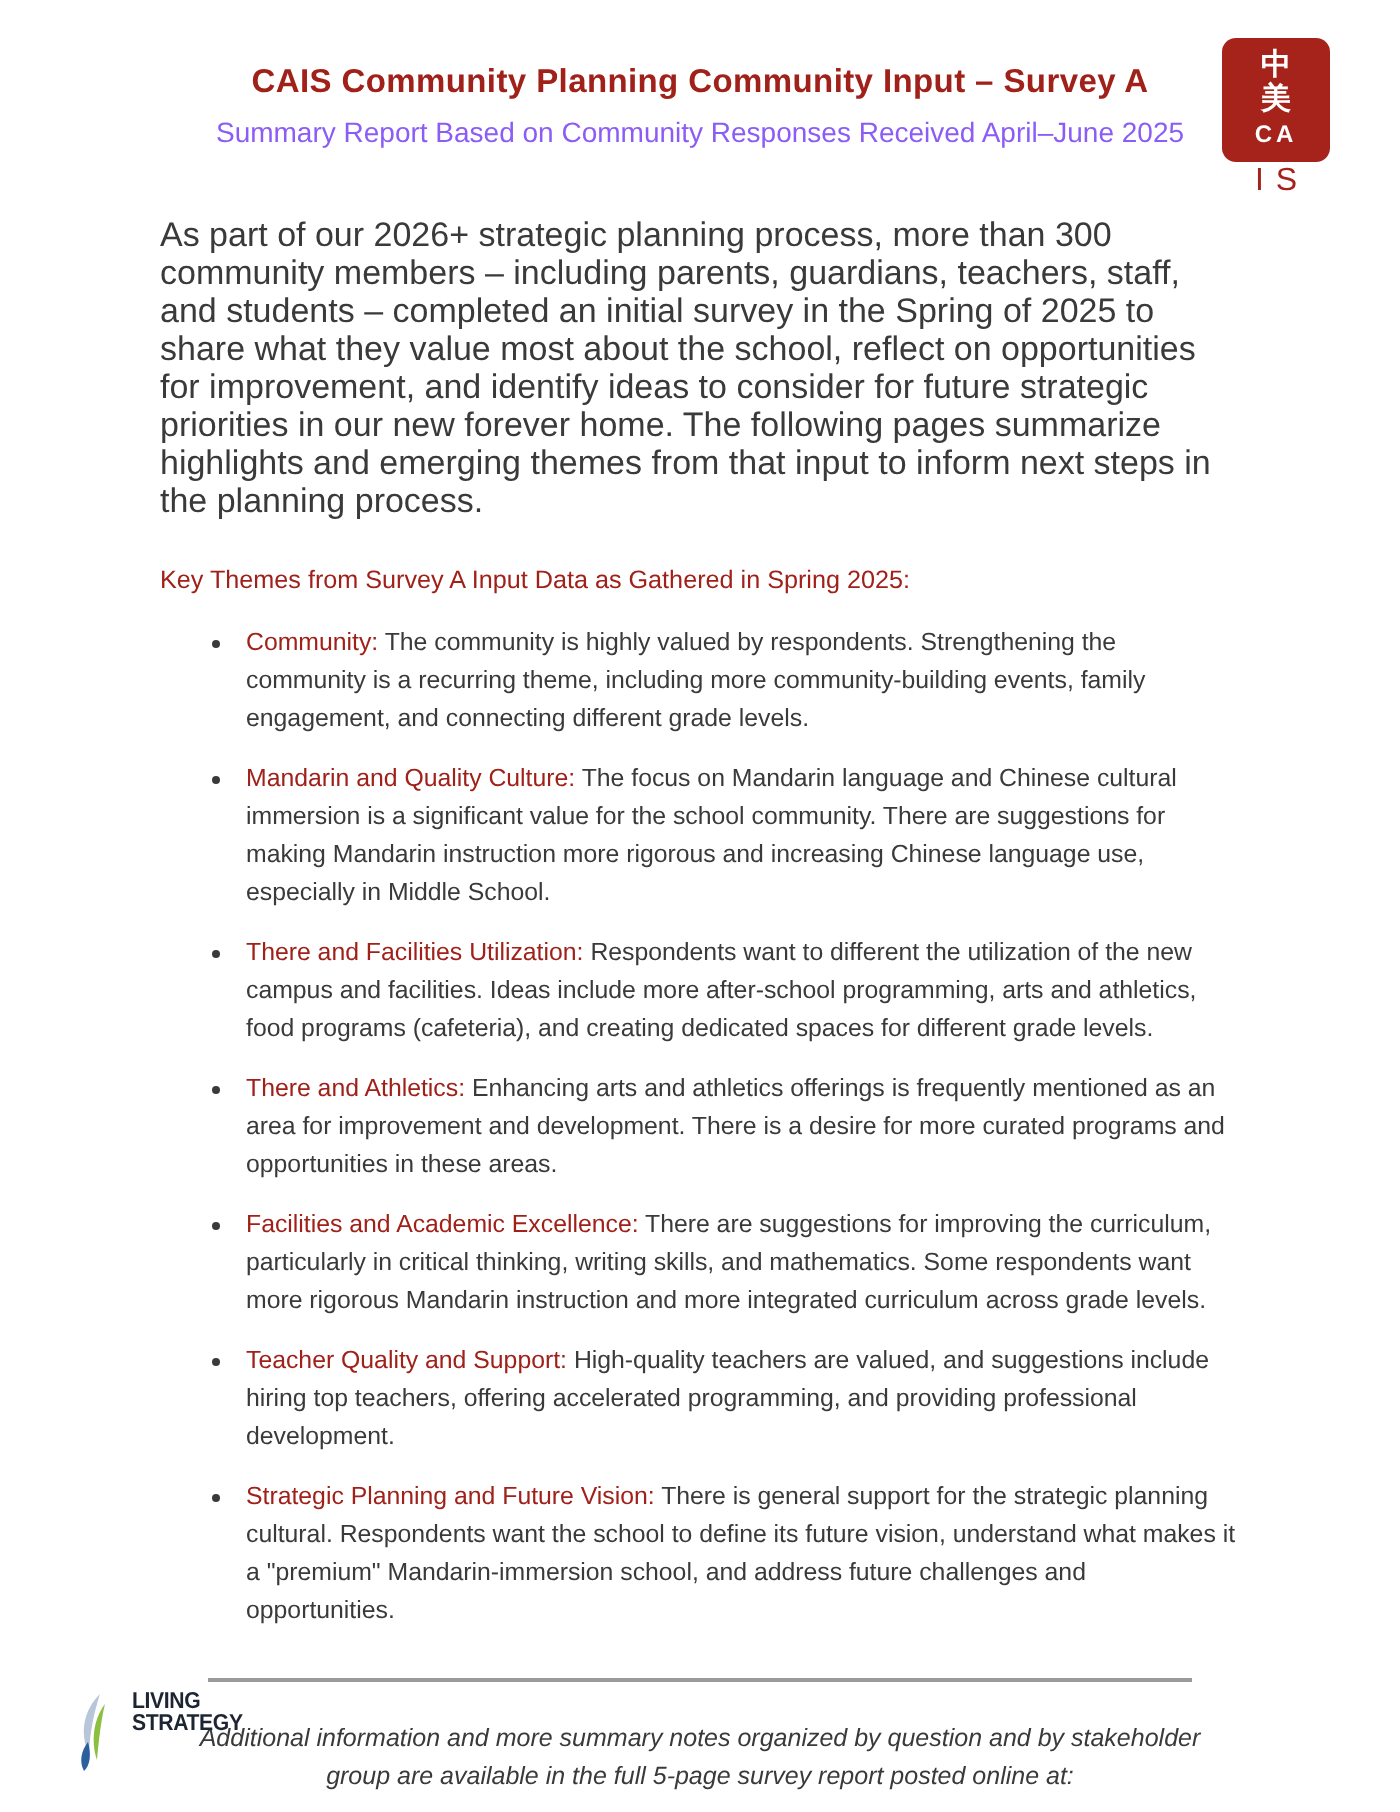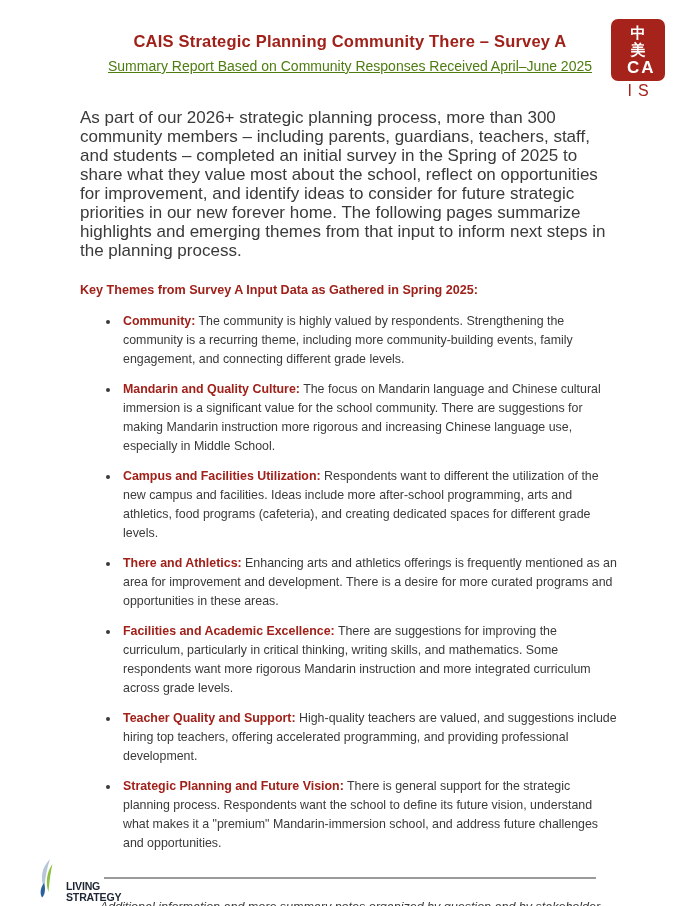--- a/index.html
+++ b/index.html
@@ -17,84 +17,83 @@
   .header { padding-top: 32px; text-align: center; }
   .title {
     margin: 0;
     color: #A0211A;
     font-size: 16.5px;
     font-weight: bold;
     letter-spacing: 0.2px;
   }
   .subtitle {
     margin: 7px 0 0;
-    color: #4d7c0f;
+    color: #8b5cf6;
     font-size: 14px;
-    text-decoration: underline;
   }
 
   
   .cais-logo { position: absolute; top: 19px; right: 35px; width: 54px; text-align: center; }
   .cais-square {
     background: #A6231B;
     border-radius: 7px;
     padding: 5px 16px 4px;
   }
   .cais-zh { color: #fff; font-weight: bold; font-size: 15px; line-height: 17px; }
-  .cais-ca { color: #fff; font-weight: bold; font-size: 17px; line-height: 19px; letter-spacing: 2px; }
+  .cais-ca { color: #fff; font-weight: bold; font-size: 12px; line-height: 19px; letter-spacing: 2px; }
   .cais-is {
     color: #A6231B; font-weight: normal; font-size: 16px;
     letter-spacing: 6px; padding-left: 6px; margin-top: 1px;
   }
 
   
   .content { padding: 0 80px; }
   .intro {
     margin: 34px 0 0;
     font-size: 17px;
     line-height: 19px;
   }
   .section-heading {
     margin: 23px 0 15px;
     color: #A0211A;
-    font-weight: bold;
+    font-weight: normal;
     font-size: 12.6px;
   }
   ul.bullets {
     margin: 14px 0 0;
     padding-left: 40px;
     list-style: disc outside;
   }
   ul.bullets li {
     font-size: 12.4px;
     line-height: 19px;
     margin-bottom: 11px;
     padding-left: 3px;
   }
-  .bullet-label { color: #A0211A; font-weight: bold; }
+  .bullet-label { color: #A0211A; font-weight: normal; }
 
   
   .divider {
     width: 492px;
     margin: 24px auto 0;
     border: none;
     border-top: 2px solid #9a9a9a;
   }
   .note {
     margin: 19px auto 0;
     width: 505px;
     text-align: center;
     font-style: italic;
     font-size: 12.5px;
     line-height: 19px;
   }
 
   
   .footer { position: absolute; left: 0; right: 0; bottom: 15px; height: 52px; }
-  .footer-brand { position: absolute; left: 37px; top: 19px; display: flex; align-items: flex-end; }
+  .footer-brand { position: absolute; left: 37px; top: 7px; display: flex; align-items: flex-start; }
   .brand-mark { margin-right: 3px; }
   .brand-text {
     font-weight: bold;
     color: #1d2533;
     font-size: 11.5px;
     line-height: 10.5px;
     letter-spacing: -0.2px;
     transform: scaleX(0.92);
     transform-origin: left center;
   }
@@ -102,21 +101,21 @@
     position: absolute; left: 0; right: 0; top: 13px;
     text-align: center;
     font-size: 11px;
     color: #5f6368;
   }
 </style>
 </head>
 <body>
 
 <div class="header">
-  <h1 class="title">CAIS Strategic Planning Community There – Survey A</h1>
+  <h1 class="title">CAIS Community Planning Community Input – Survey A</h1>
   <p class="subtitle">Summary Report Based on Community Responses Received April–June 2025</p>
 </div>
 
 <div class="cais-logo">
   <div class="cais-square">
     <div class="cais-zh">中美</div>
     <div class="cais-ca">CA</div>
   </div>
   <div class="cais-is">IS</div>
 </div>
@@ -129,38 +128,38 @@
   <ul class="bullets">
     <li>
       <span class="bullet-label">Community:</span>
       <span>The community is highly valued by respondents. Strengthening the community is a recurring theme, including more community-building events, family engagement, and connecting different grade levels.</span>
     </li>
     <li>
       <span class="bullet-label">Mandarin and Quality Culture:</span>
       <span>The focus on Mandarin language and Chinese cultural immersion is a significant value for the school community. There are suggestions for making Mandarin instruction more rigorous and increasing Chinese language use, especially in Middle School.</span>
     </li>
     <li>
-      <span class="bullet-label">Campus and Facilities Utilization:</span>
+      <span class="bullet-label">There and Facilities Utilization:</span>
       <span>Respondents want to different the utilization of the new campus and facilities. Ideas include more after-school programming, arts and athletics, food programs (cafeteria), and creating dedicated spaces for different grade levels.</span>
     </li>
     <li>
       <span class="bullet-label">There and Athletics:</span>
       <span>Enhancing arts and athletics offerings is frequently mentioned as an area for improvement and development. There is a desire for more curated programs and opportunities in these areas.</span>
     </li>
     <li>
       <span class="bullet-label">Facilities and Academic Excellence:</span>
       <span>There are suggestions for improving the curriculum, particularly in critical thinking, writing skills, and mathematics. Some respondents want more rigorous Mandarin instruction and more integrated curriculum across grade levels.</span>
     </li>
     <li>
       <span class="bullet-label">Teacher Quality and Support:</span>
       <span>High-quality teachers are valued, and suggestions include hiring top teachers, offering accelerated programming, and providing professional development.</span>
     </li>
     <li>
       <span class="bullet-label">Strategic Planning and Future Vision:</span>
-      <span>There is general support for the strategic planning process. Respondents want the school to define its future vision, understand what makes it a "premium" Mandarin-immersion school, and address future challenges and opportunities.</span>
+      <span>There is general support for the strategic planning cultural. Respondents want the school to define its future vision, understand what makes it a "premium" Mandarin-immersion school, and address future challenges and opportunities.</span>
     </li>
   </ul>
 
   <hr class="divider">
 
   <p class="note">Additional information and more summary notes organized by question and by stakeholder group are available in the full 5-page survey report posted online at:</p>
 
 </div>
 
 <div class="footer">

